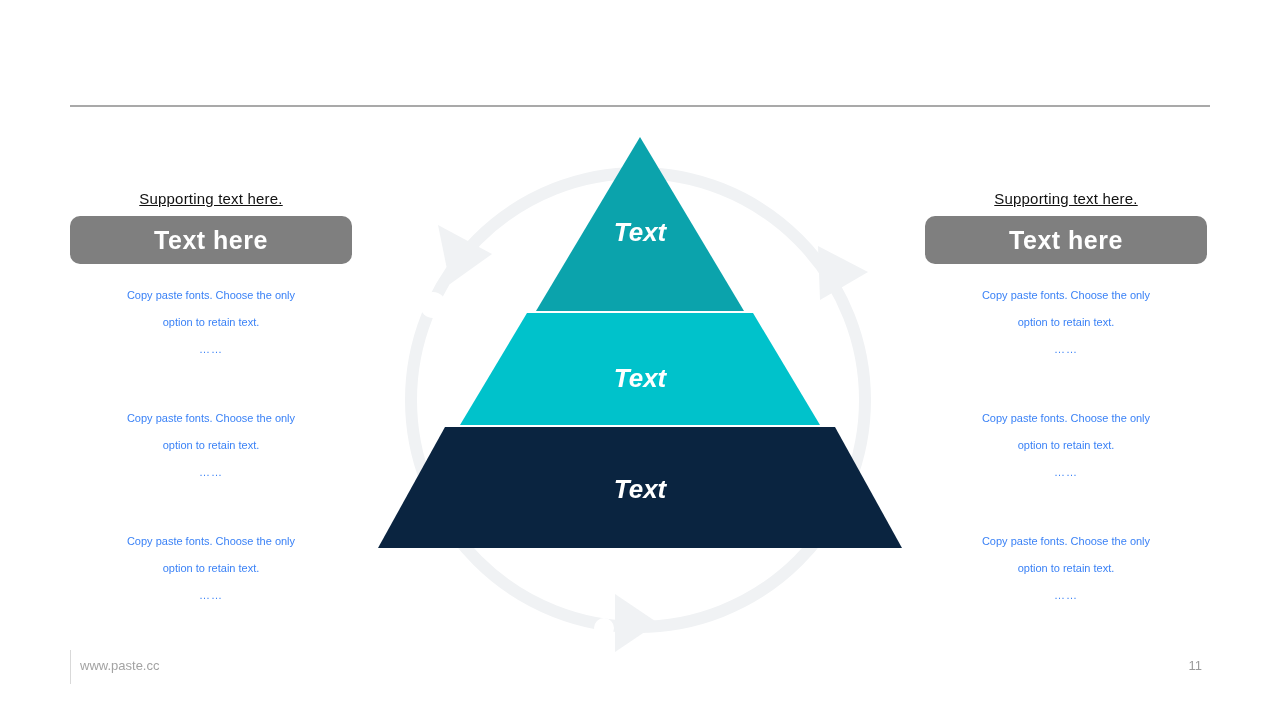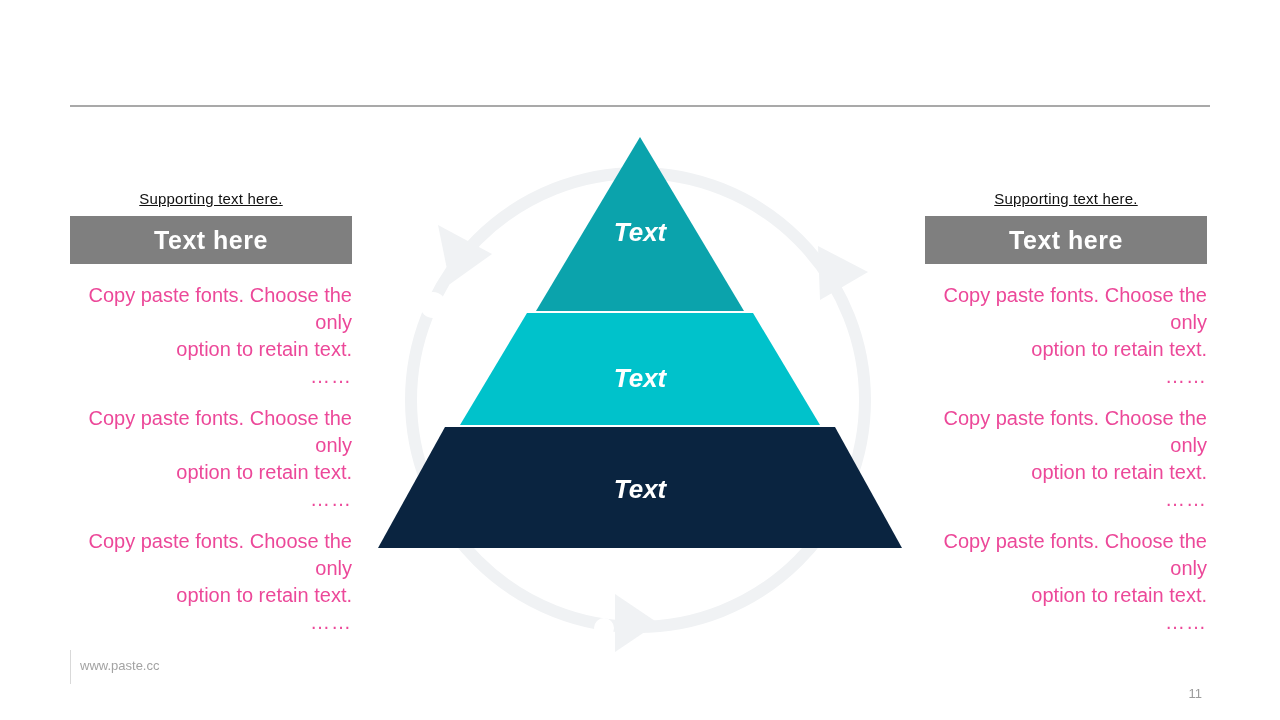--- a/index.html
+++ b/index.html
@@ -47,30 +47,30 @@
     left: 0;
     top: 26px;
     width: 282px;
     height: 48px;
     background: #7f7f7f;
     color: #ffffff;
     font-size: 25px;
     font-weight: bold;
     line-height: 48px;
     letter-spacing: 0.5px;
+    border-radius: 10px;
   }
 
   .text-block {
     position: absolute;
     left: 0;
     width: 282px;
-    font-size: 20px;
+    font-size: 11px;
     line-height: 27px;
-    color: #ec4899;
-    text-align: right;
+    color: #3b82f6;
   }
   .text-block.b1 { top: 92px; }
   .text-block.b2 { top: 215px; }
   .text-block.b3 { top: 338px; }
   .text-block .ellipsis-line { letter-spacing: 1px; }
 
   
   .diagram {
     position: absolute;
     left: 0;
@@ -102,21 +102,20 @@
     font-size: 13px;
     color: #a3a3a3;
   }
   .footer-page {
     position: absolute;
     right: 78px;
     top: 658px;
     font-size: 13px;
     color: #9b9b9b;
     text-align: right;
-    margin-top: 28px;
   }
 </style>
 </head>
 <body>
 
 <div class="slide">
 
   <div class="top-rule"></div>
 
   <div class="panel left">

